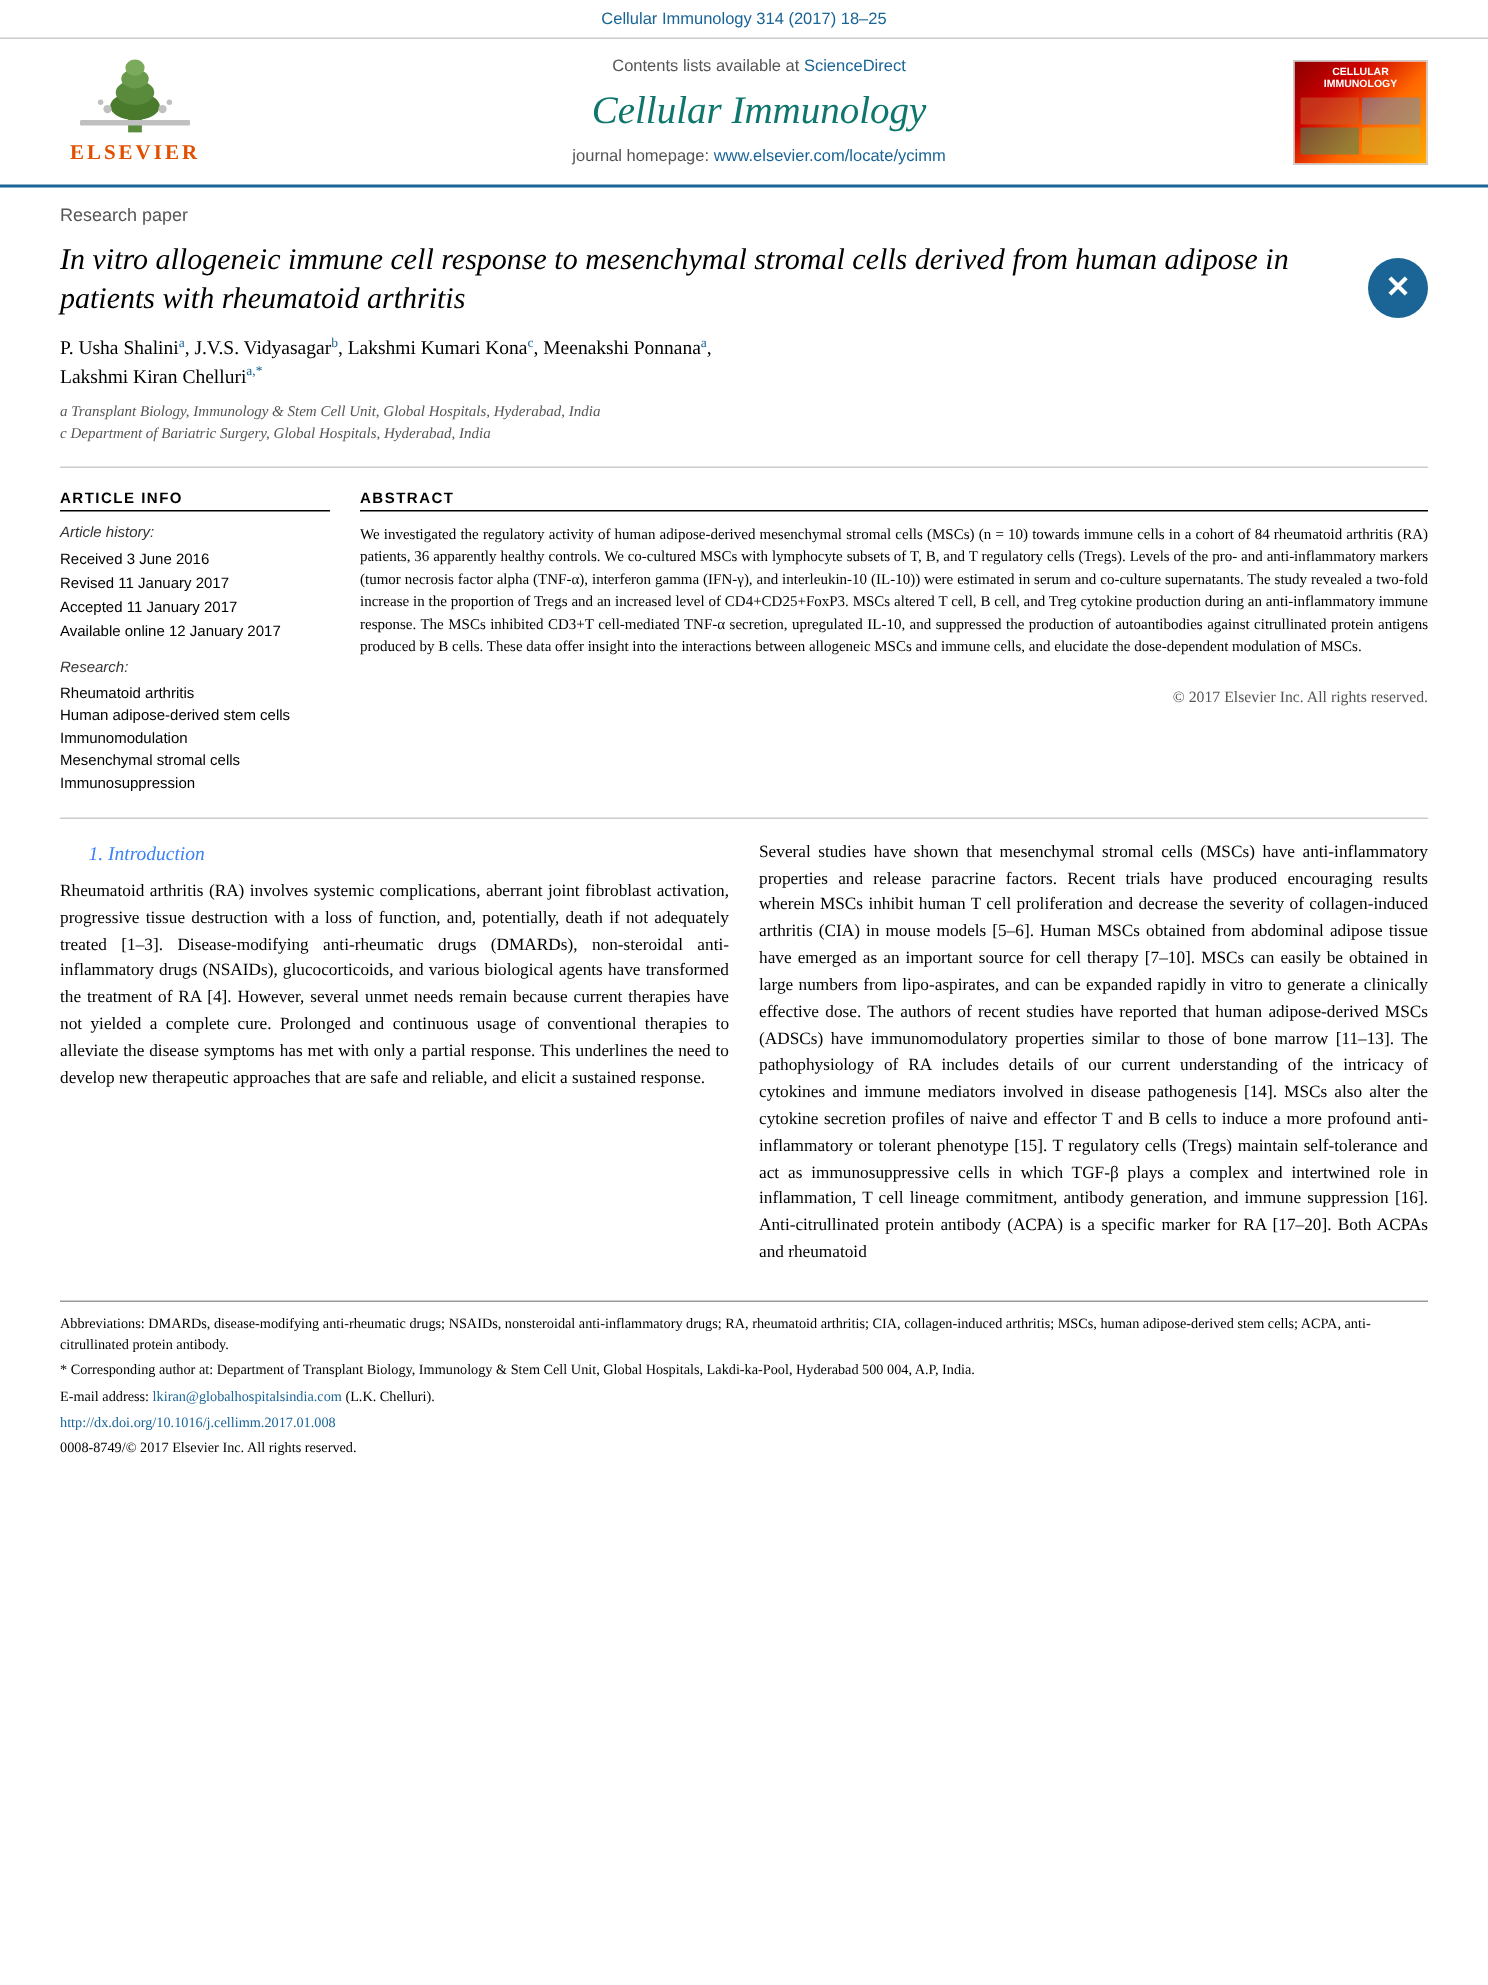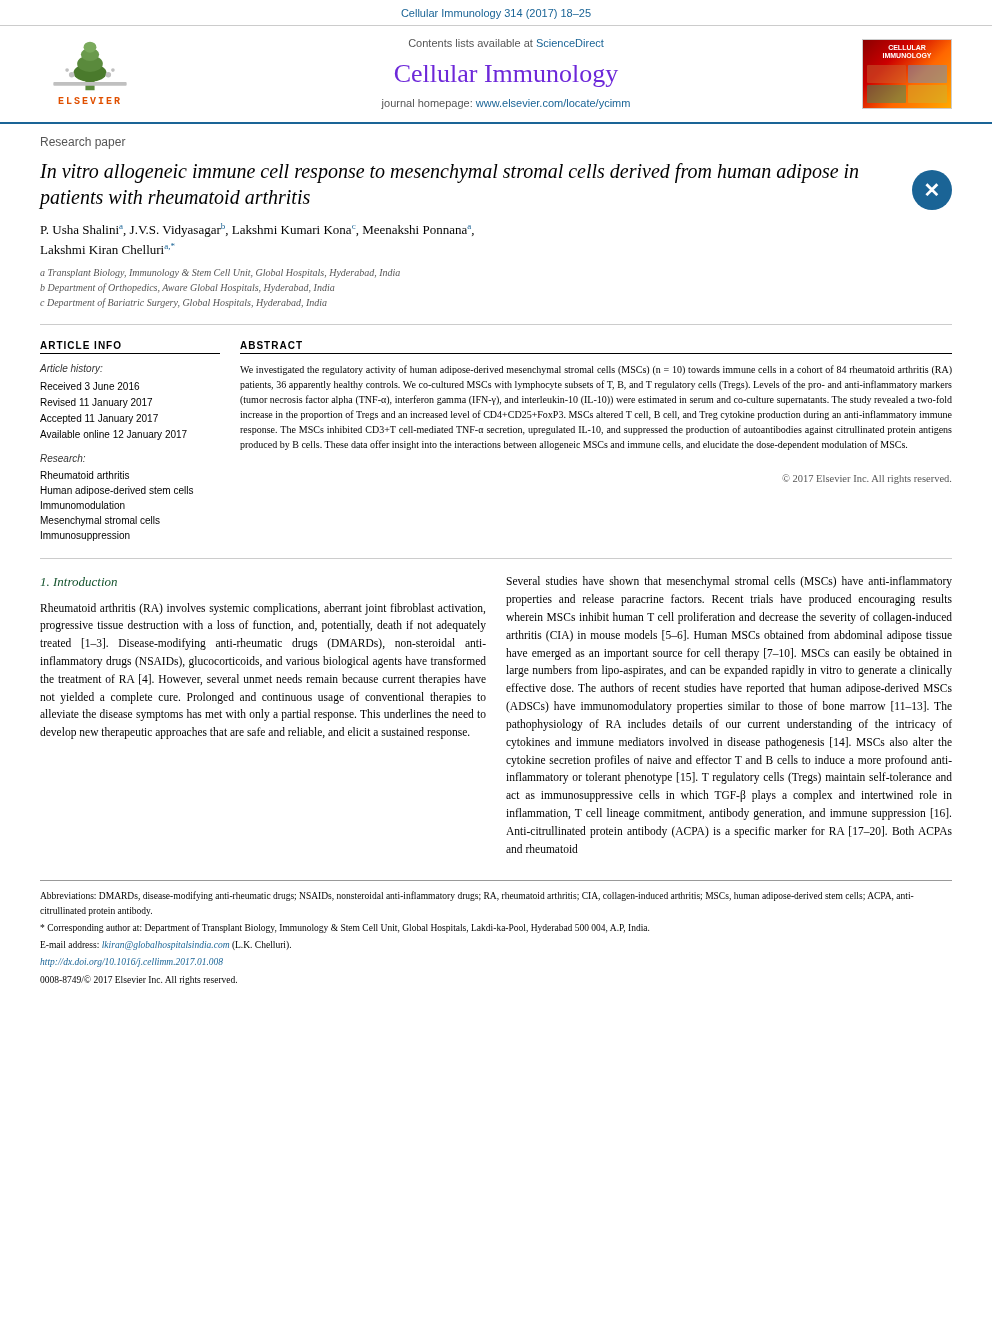--- a/index.html
+++ b/index.html
@@ -41,46 +41,47 @@
     .elsevier-logo {
       display: flex;
       flex-direction: column;
       align-items: center;
     }
     .elsevier-tree {
       width: 80px;
       height: 55px;
     }
     .elsevier-text {
-      font-size: 10px;
+      font-size: 14px;
       color: #e05000;
       font-weight: bold;
-      font-family: Liberation Mono, monospace;
+      font-family: Liberation Serif, serif;
       letter-spacing: 2px;
       margin-top: 2px;
     }
     .header-center {
       flex: 1;
       text-align: center;
     }
     .science-direct-link {
       font-size: 11px;
       color: #555;
       font-family: Arial, sans-serif;
       margin-bottom: 4px;
     }
     .science-direct-link a {
       color: #1a6496;
       text-decoration: none;
     }
     .journal-title {
       font-size: 26px;
-      color: #6d28d9;
+      color: #0f766e;
       font-family: "Times New Roman", serif;
       margin: 4px 0;
+      font-style: italic;
     }
     .journal-homepage {
       font-size: 11px;
       color: #555;
       font-family: Arial, sans-serif;
     }
     .journal-homepage a {
       color: #1a6496;
       text-decoration: none;
     }
@@ -250,23 +251,24 @@
     .body-two-col {
       display: flex;
       gap: 20px;
     }
     .body-col {
       flex: 1;
     }
     .section-title {
       font-size: 13px;
       font-style: italic;
-      color: #14532d;
+      color: #3b82f6;
       font-family: "Times New Roman", serif;
       margin-bottom: 8px;
+      margin-left: 19px;
     }
     .body-text {
       font-size: 11.5px;
       line-height: 1.55;
       text-align: justify;
       font-family: "Times New Roman", serif;
     }
     .body-text p {
       margin-bottom: 8px;
       text-indent: 0;
@@ -280,21 +282,20 @@
       font-family: "Times New Roman", serif;
       color: #000;
       line-height: 1.5;
     }
     .footnote-line {
       margin-bottom: 3px;
     }
     .footnote-link {
       color: #1a6496;
       text-decoration: none;
-      font-style: italic;
     }
   </style>
 </head>
 <body>
 
 <div class="page-wrapper">
 
   <div class="journal-bar">
     <span>Cellular Immunology 314 (2017) 18–25</span>
   </div>
@@ -355,21 +356,20 @@
     <div class="authors">
       <span>P. Usha Shalini</span><sup>a</sup>,
       <span>J.V.S. Vidyasagar</span><sup>b</sup>,
       <span>Lakshmi Kumari Kona</span><sup>c</sup>,
       <span>Meenakshi Ponnana</span><sup>a</sup>,<br>
       <span>Lakshmi Kiran Chelluri</span><sup>a,*</sup>
     </div>
 
     <div class="affiliations">
       <div>a Transplant Biology, Immunology &amp; Stem Cell Unit, Global Hospitals, Hyderabad, India</div>
-      <div>b Department of Orthopedics, Aware Global Hospitals, Hyderabad, India</div>
       <div>c Department of Bariatric Surgery, Global Hospitals, Hyderabad, India</div>
     </div>
 
     <hr class="divider">
 
     <div class="two-col">
 
       <div class="col-left">
         <div class="section-header">ARTICLE INFO</div>
         <div class="article-info-label">Article history:</div>

